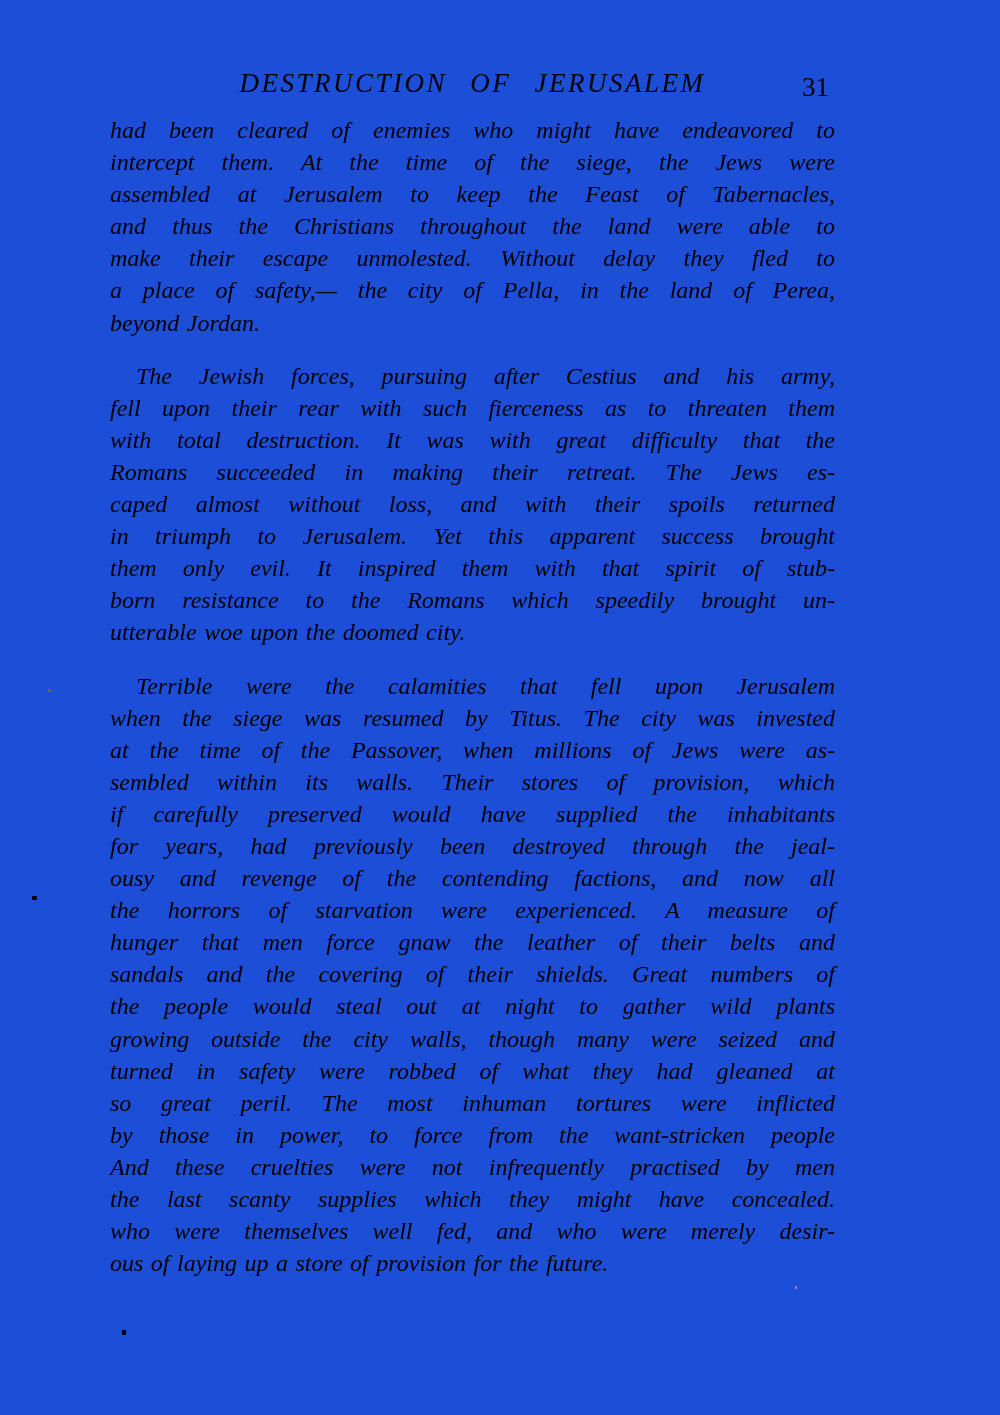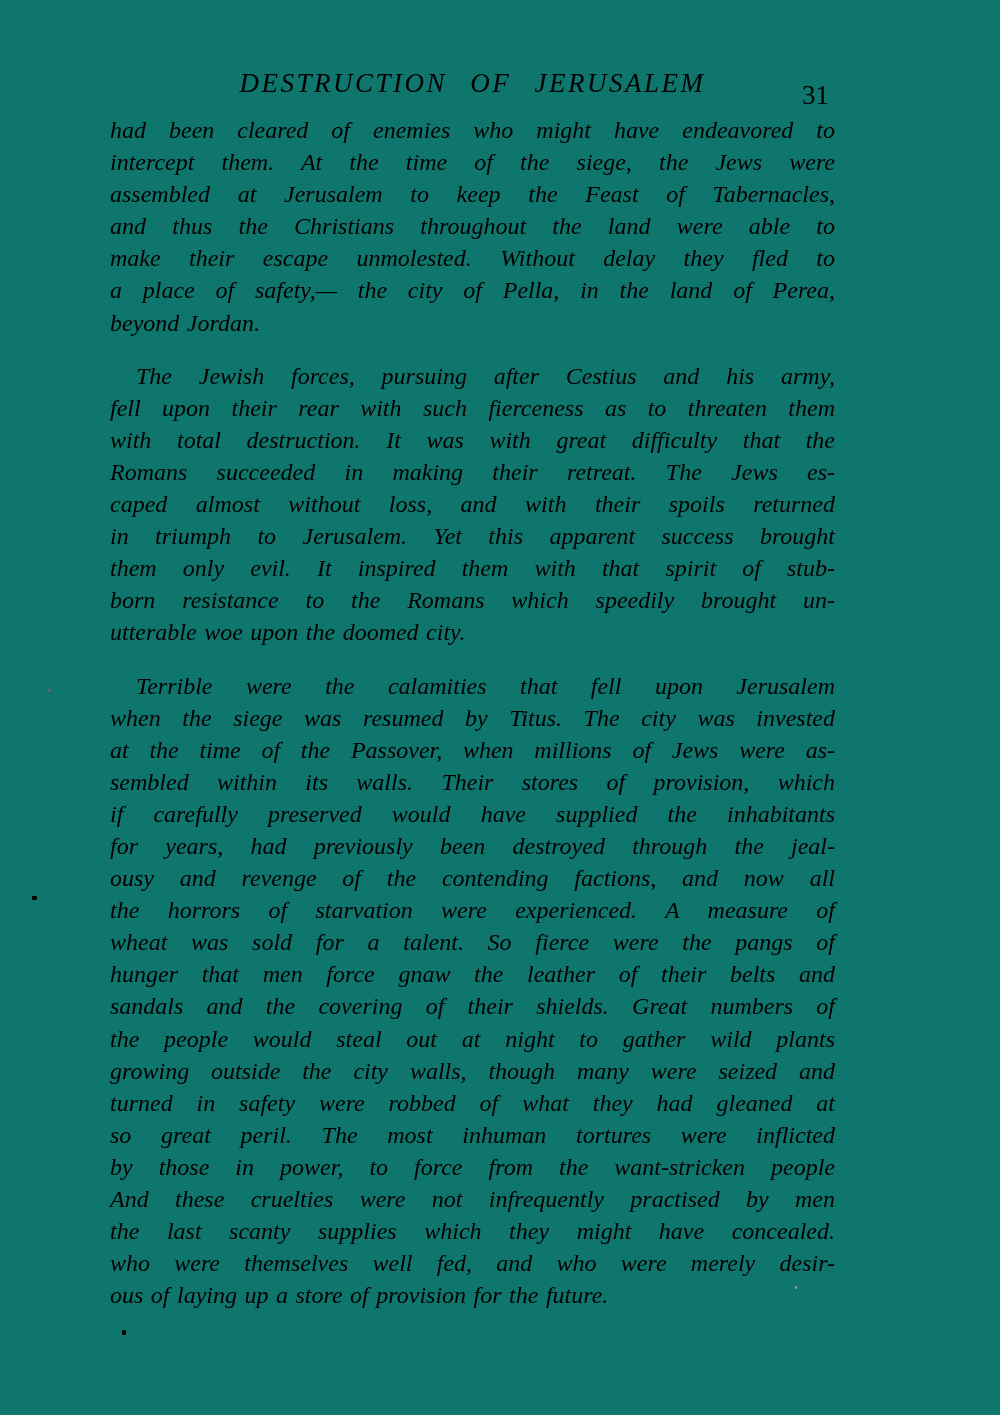--- a/index.html
+++ b/index.html
@@ -6,40 +6,40 @@
   body {
     width: 1000px; height: 1415px;
     background: #ffffff;
     font-family: "Liberation Serif", "DejaVu Serif", serif;
     color: #000000;
     position: relative;
     overflow: hidden;
   }
   .page {
     position: absolute; inset: 0;
-    background: #0f766e;
+    background: #1d4ed8;
     padding-left: 17px;
   }
   .running-head {
     position: absolute;
     left: 110px; top: 68px;
     width: 725px; height: 34px;
     font-style: italic;
     font-size: 27px;
     letter-spacing: 2.5px;
     word-spacing: 14px;
     white-space: nowrap;
   }
   .head-title {
     display: block;
     text-align: center;
   }
   .page-num {
     position: absolute;
-    right: 6px; top: 12px;
+    right: 6px; top: 4px;
     font-style: normal;
     letter-spacing: 0;
     word-spacing: 0;
     font-size: 27px;
   }
   .body-text {
     position: absolute;
     left: 110px; top: 114px;
     width: 725px;
     font-size: 24px;
@@ -89,21 +89,20 @@
       <div class="line">born resistance to the Romans which speedily brought un-</div>
       <div class="line para-end">utterable woe upon the doomed city.</div>
       <div class="line indent">Terrible were the calamities that fell upon Jerusalem</div>
       <div class="line">when the siege was resumed by Titus.  The city was invested</div>
       <div class="line">at the time of the Passover, when millions of Jews were as-</div>
       <div class="line">sembled within its walls.  Their stores of provision, which</div>
       <div class="line">if carefully preserved would have supplied the inhabitants</div>
       <div class="line">for years, had previously been destroyed through the jeal-</div>
       <div class="line">ousy and revenge of the contending factions, and now all</div>
       <div class="line">the horrors of starvation were experienced.  A measure of</div>
-      <div class="line">wheat was sold for a talent.  So fierce were the pangs of</div>
       <div class="line">hunger that men force gnaw the leather of their belts and</div>
       <div class="line">sandals and the covering of their shields.  Great numbers of</div>
       <div class="line">the people would steal out at night to gather wild plants</div>
       <div class="line">growing outside the city walls, though many were seized and</div>
       <div class="line">turned in safety were robbed of what they had gleaned at</div>
       <div class="line">so great peril.  The most inhuman tortures were inflicted</div>
       <div class="line">by those in power, to force from the want-stricken people</div>
       <div class="line">And these cruelties were not infrequently practised by men</div>
       <div class="line">the last scanty supplies which they might have concealed.</div>
       <div class="line">who were themselves well fed, and who were merely desir-</div>

